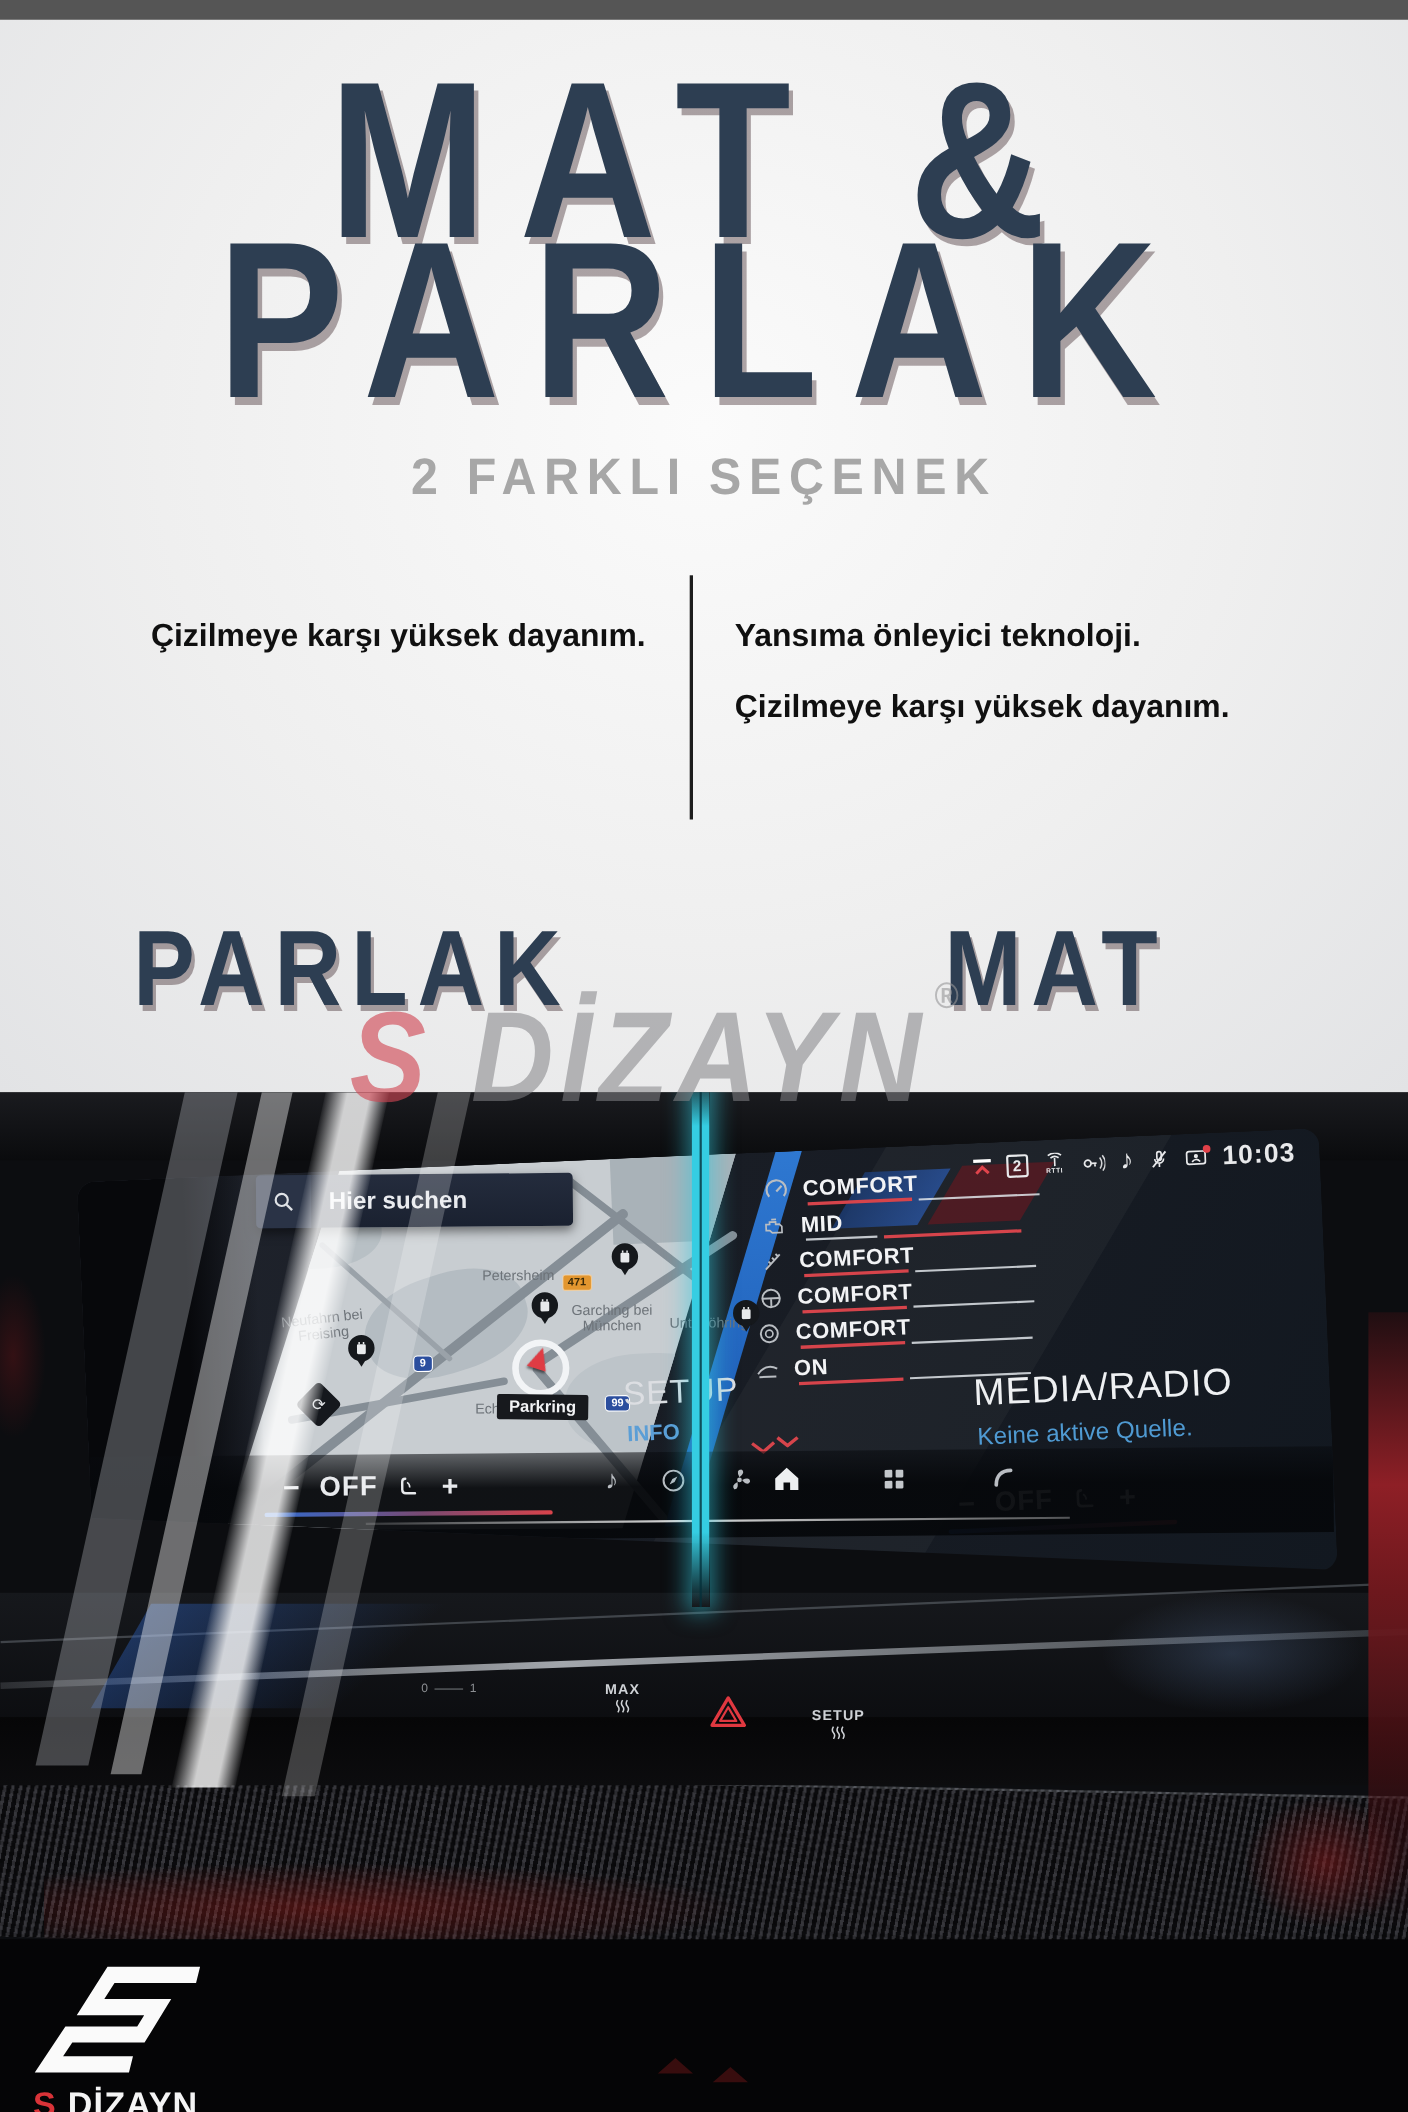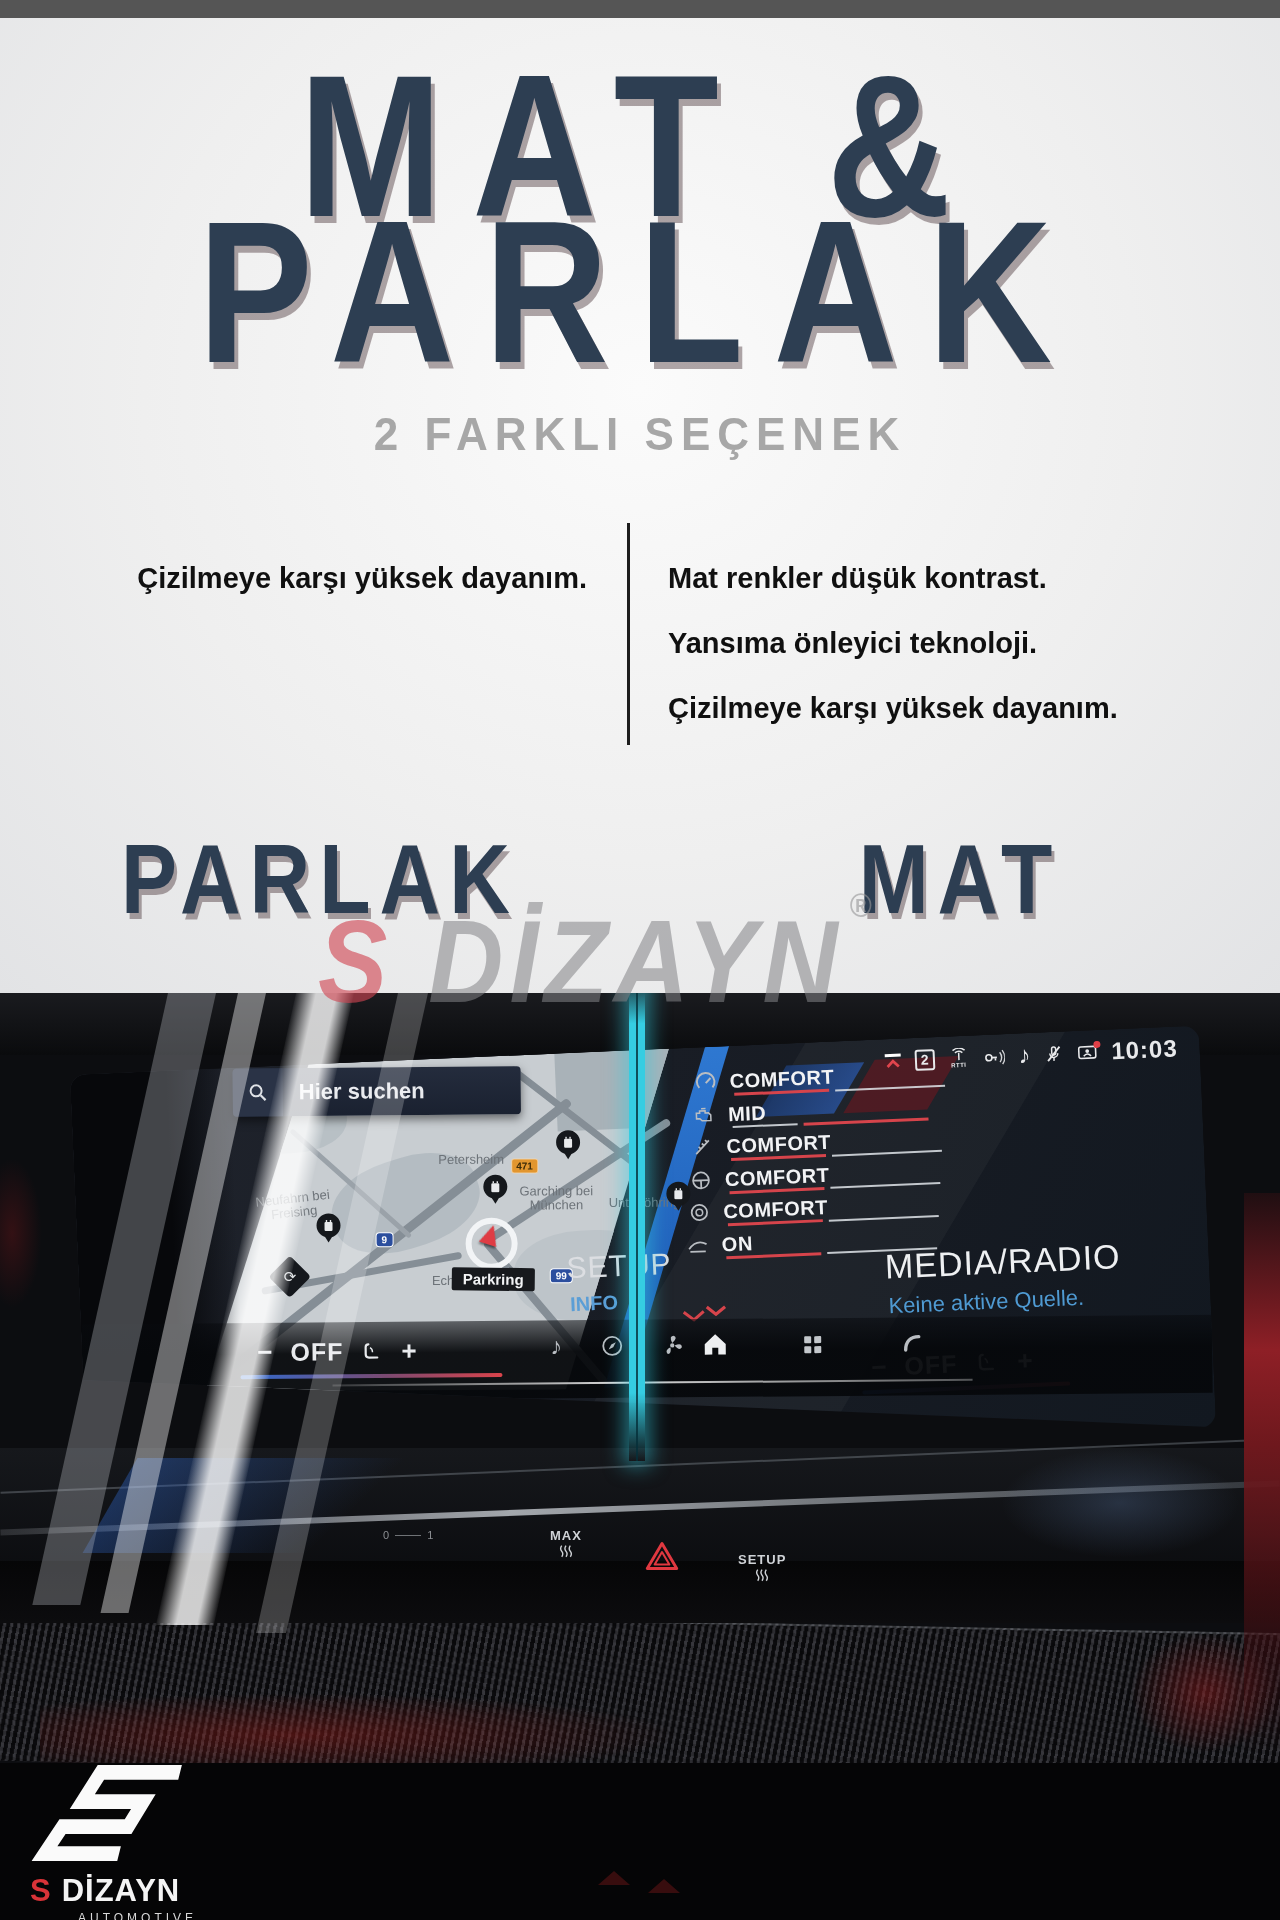--- a/index.html
+++ b/index.html
@@ -188,21 +188,21 @@
   .red-right{left:1244px;top:200px;width:36px;height:560px;z-index:12;
         background:linear-gradient(180deg,rgba(90,18,22,.25),#8e1f26 28%,#6e181d 45%,rgba(70,14,18,.5) 80%,rgba(70,14,18,0));}
   .red-blob{left:1130px;top:640px;width:150px;height:120px;border-radius:50%;z-index:12;
         background:radial-gradient(rgba(140,28,30,.5),transparent 70%);}
   .red-left{left:-18px;top:165px;width:60px;height:150px;border-radius:50%;z-index:12;
         background:radial-gradient(rgba(110,22,26,.4),transparent 70%);}
   .vent{position:absolute;width:0;height:0;border-left:16px solid transparent;
         border-right:16px solid transparent;border-bottom:14px solid rgba(120,25,25,.45);z-index:9;}
 
   
-  .brand{left:30px;top:768px;z-index:15;text-align:center;}
+  .brand{left:30px;top:791px;z-index:15;text-align:center;}
   .brand-name{position:absolute;left:0;top:112px;font-size:31px;font-weight:bold;letter-spacing:1px;white-space:nowrap;}
   .brand-name .b-s{color:#d93338;margin-right:10px;}
   .brand-name .b-n{color:#f4f4f4;}
   .brand-tag{position:absolute;left:48px;top:150px;color:#d9d9d9;font-size:12px;letter-spacing:4px;}
 
   svg{display:block;}
 </style>
 </head>
 <body>
 
@@ -211,21 +211,20 @@
   <div class="abs hero">
     <div class="abs hero-title t1">MAT &amp;</div>
     <div class="abs hero-title t2">PARLAK</div>
     <div class="abs hero-sub">2 FARKLI SEÇENEK</div>
 
     <div class="abs points points-left">
       <div>Çizilmeye karşı yüksek dayanım.</div>
     </div>
     <div class="abs v-divider"></div>
     <div class="abs points points-right">
-      <div>Mat renkler düşük kontrast.</div>
       <div>Yansıma önleyici teknoloji.</div>
       <div>Çizilmeye karşı yüksek dayanım.</div>
     </div>
 
     <div class="abs side-label lbl-parlak">PARLAK</div>
     <div class="abs side-label lbl-mat">MAT</div>
   </div>
 
   <div class="abs watermark"><span class="wm-s">S</span><span class="wm-n"> DİZAYN</span><span class="wm-r">®</span></div>
 

